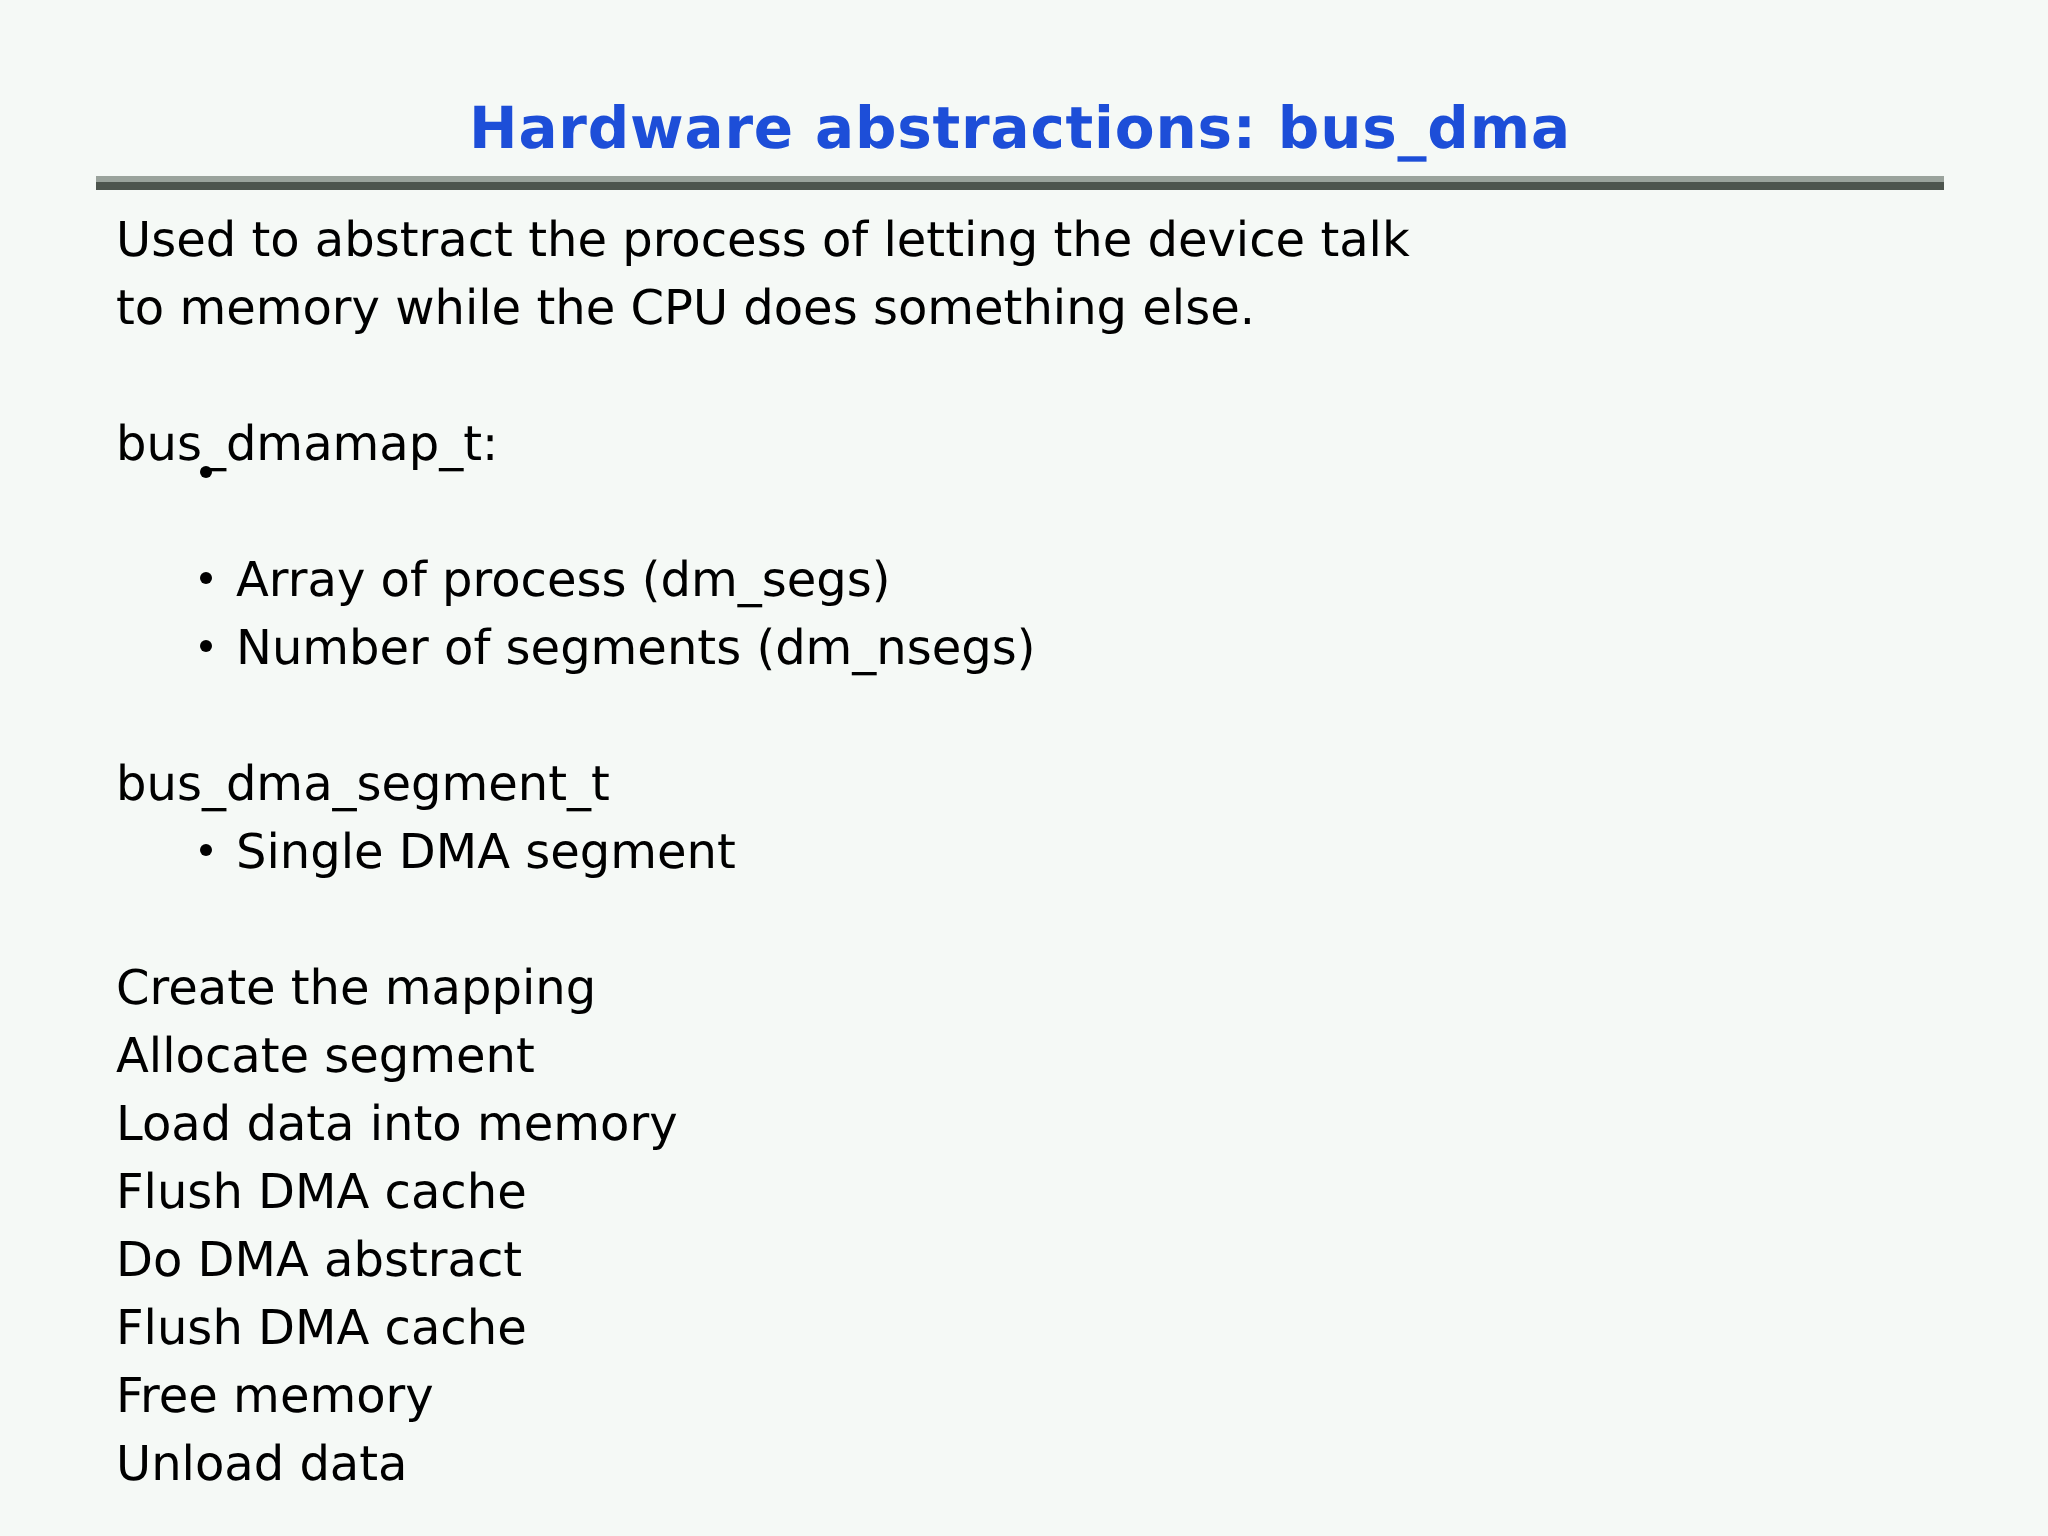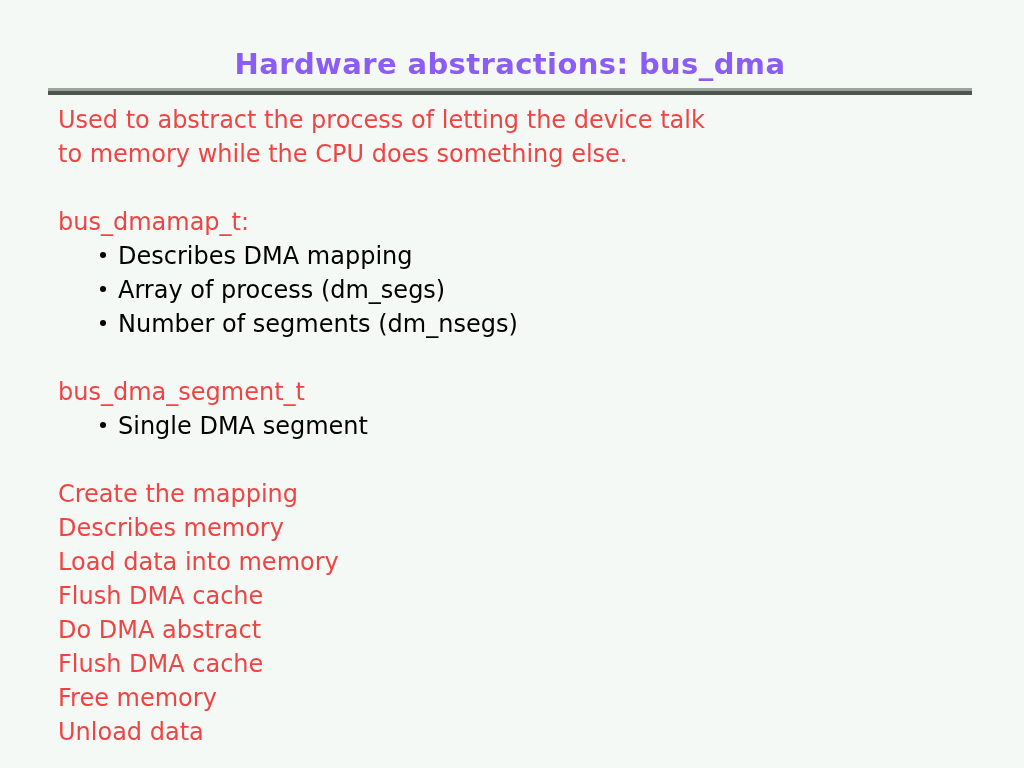--- a/index.html
+++ b/index.html
@@ -27,21 +27,21 @@
     position: absolute;
     left: 48px;
     top: 46px;
     width: 924px;
     text-align: center;
     font-family: "DejaVu Sans", sans-serif;
     font-weight: bold;
     font-size: 29px;
     line-height: 36px;
     letter-spacing: 0.4px;
-    color: #8b5cf6;
+    color: #1d4ed8;
     white-space: nowrap;
   }
 
   
   .title-rule {
     position: absolute;
     left: 48px;
     top: 88px;
     width: 924px;
     height: 7px;
@@ -60,21 +60,21 @@
     position: absolute;
     left: 58px;
     top: 103px;
     width: 930px;
   }
   .line {
     font-size: 24px;
     line-height: 34px;
     height: 34px;
     white-space: pre;
-    color: #ef4444;
+    color: #000000;
   }
   .line.spacer {
     height: 34px;
   }
   .bullet-line {
     display: flex;
     align-items: baseline;
     height: 34px;
     line-height: 34px;
     padding-left: 42px;
@@ -111,21 +111,20 @@
   <div class="body-area">
 
     <div class="line">Used to abstract the process of letting the device talk</div>
     <div class="line">to memory while the CPU does something else.</div>
 
     <div class="line spacer"></div>
 
     <div class="line">bus_dmamap_t:</div>
     <div class="bullet-line">
       <span class="bullet-dot"></span>
-      <span class="bullet-text">Describes DMA mapping</span>
     </div>
     <div class="bullet-line">
       <span class="bullet-dot"></span>
       <span class="bullet-text">Array of process (dm_segs)</span>
     </div>
     <div class="bullet-line">
       <span class="bullet-dot"></span>
       <span class="bullet-text">Number of segments (dm_nsegs)</span>
     </div>
 
@@ -133,21 +132,21 @@
 
     <div class="line">bus_dma_segment_t</div>
     <div class="bullet-line">
       <span class="bullet-dot"></span>
       <span class="bullet-text">Single DMA segment</span>
     </div>
 
     <div class="line spacer"></div>
 
     <div class="line">Create the mapping</div>
-    <div class="line">Describes memory</div>
+    <div class="line">Allocate segment</div>
     <div class="line">Load data into memory</div>
     <div class="line">Flush DMA cache</div>
     <div class="line">Do DMA abstract</div>
     <div class="line">Flush DMA cache</div>
     <div class="line">Free memory</div>
     <div class="line">Unload data</div>
 
   </div>
 
 </div>

